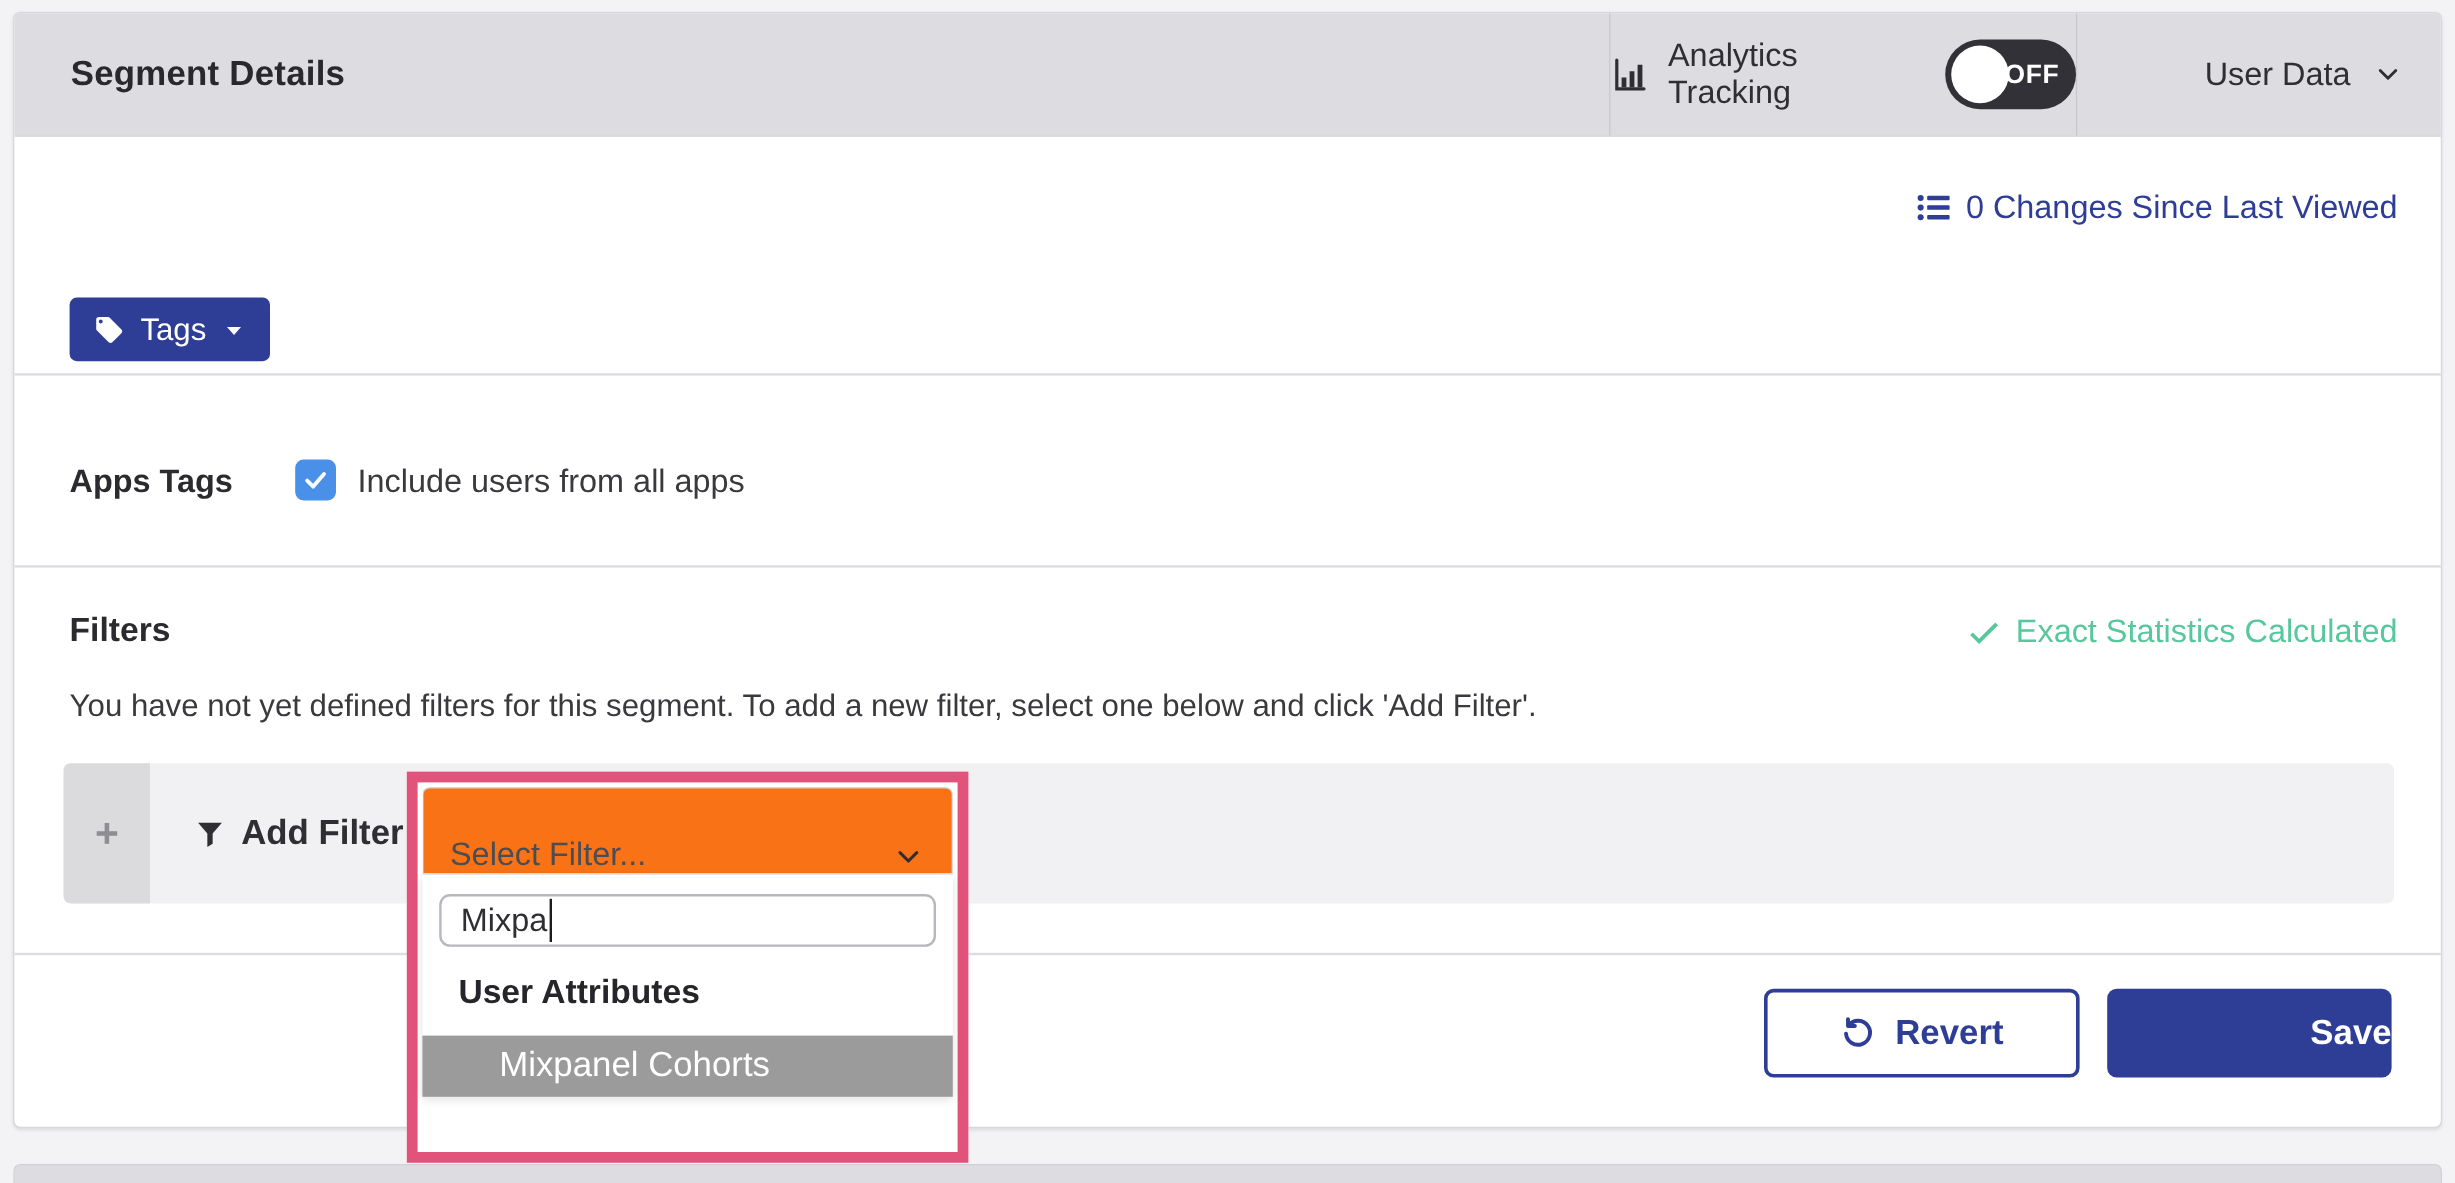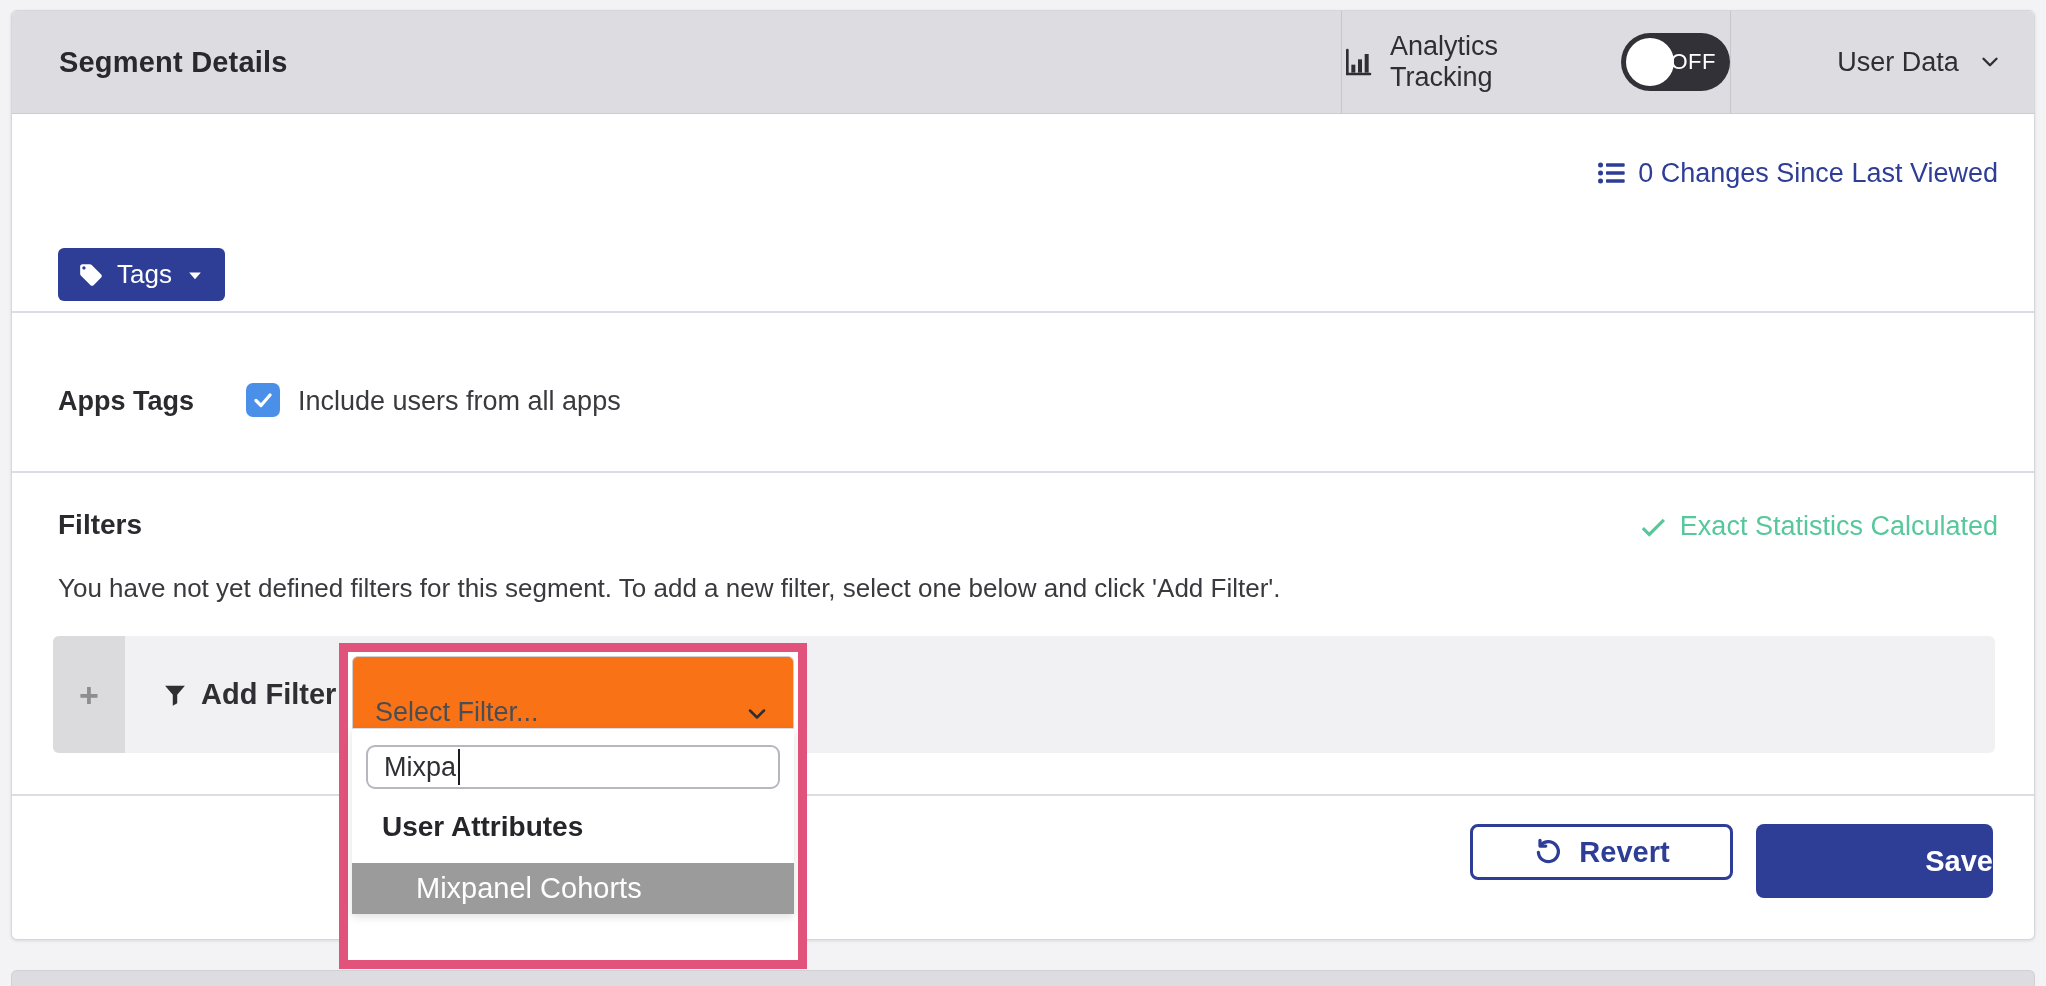--- a/index.html
+++ b/index.html
@@ -40,21 +40,21 @@
   .toggle{
     width:110px; height:58px; border-radius:29px; background:var(--toggle-dark);
     display:flex; align-items:center; position:relative; cursor:pointer;
   }
   .toggle-knob{
     position:absolute; left:5px; top:5px; width:48px; height:48px;
     border-radius:50%; background:#ffffff;
   }
   .toggle-label{
     position:absolute; right:14px; top:50%; transform:translateY(-50%);
-    color:#ffffff; font-size:22px; font-weight:400; letter-spacing:.5px;
+    color:#ffffff; font-size:22px; font-weight:700; letter-spacing:.5px;
   }
   .userdata-block{
     position:absolute; left:1794px; top:0; right:0; height:100%;
     display:flex; align-items:center; justify-content:center; gap:18px;text-align:center;
   }
   .userdata-label{font-size:27px; color:#2f2f33;}
   
   .segment-title-row{
     position:absolute; left:46px; top:100px;
     display:flex; align-items:center; gap:26px;
@@ -134,21 +134,21 @@
   .dropdown-group-header{
     margin:22px 0 0 30px; font-size:28px; font-weight:700; color:#26262a;
   }
   .dropdown-option{
     margin-top:20px; height:51px; background:var(--option-gray);
     display:flex; align-items:center; padding-left:64px;
     color:#ffffff; font-size:29px; cursor:pointer;
   }
   
   .revert-button{
-    position:absolute; left:1458px; top:813px; width:263px; height:56px;
+    position:absolute; left:1458px; top:813px; width:263px; height:74px;
     background:#ffffff; border:3px solid var(--blue); border-radius:8px;
     color:var(--blue); font-size:29px; font-weight:600;
     display:flex; align-items:center; justify-content:center; gap:16px;
     cursor:pointer; font-family:"Liberation Sans", sans-serif;
   }
   .save-button{
     position:absolute; left:1744px; top:813px; width:237px; height:74px;
     background:var(--blue); border:none; border-radius:8px;
     color:#ffffff; font-size:29px; font-weight:600;
     display:flex; align-items:center; justify-content:flex-end;

